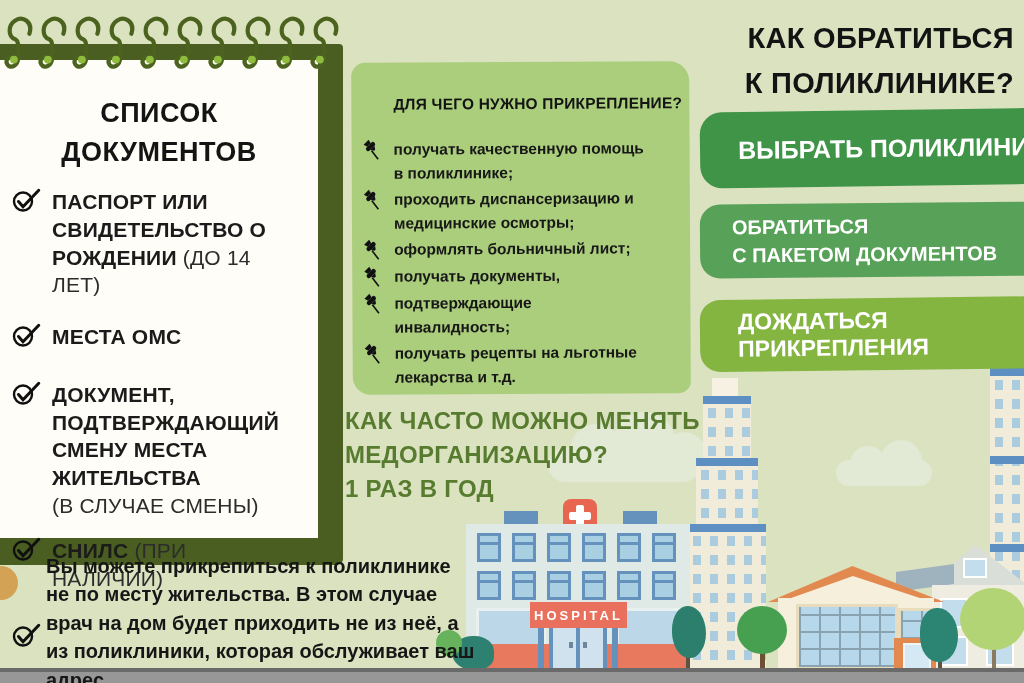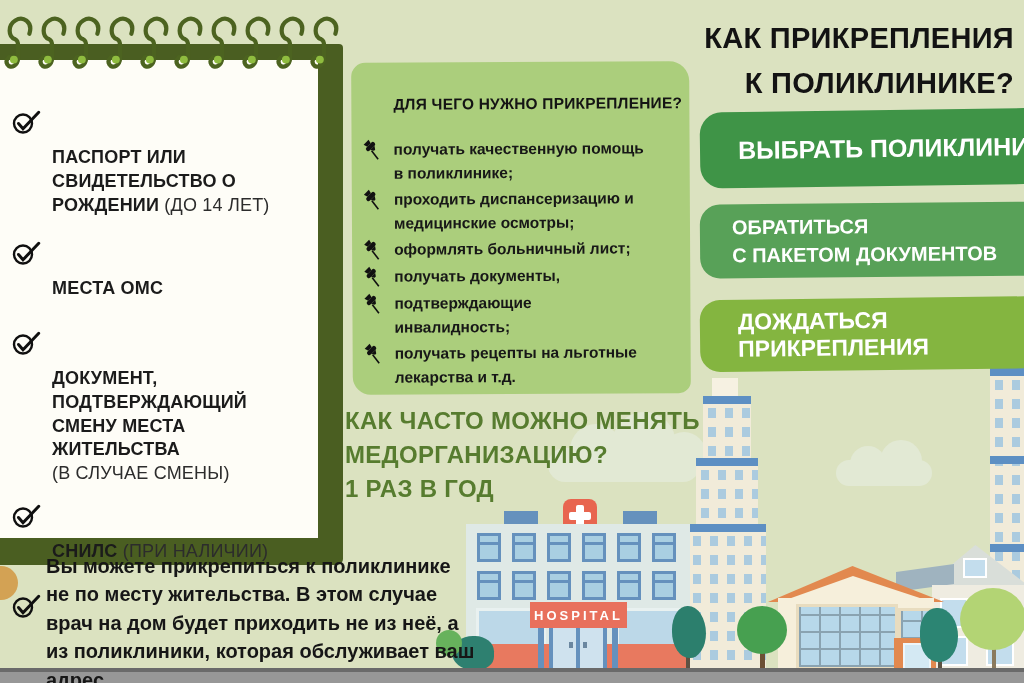--- a/index.html
+++ b/index.html
@@ -49,21 +49,21 @@
   .road{position:absolute;left:0;top:668px;width:1024px;height:15px;background:#979797;border-top:4px solid #6a6a6a;}
 
   
   .notepad-back{position:absolute;left:0;top:44px;width:343px;height:521px;background:#4a5e21;border-radius:0 4px 6px 0;z-index:3;}
   .notepad-paper{position:absolute;left:0;top:60px;width:318px;height:478px;background:#fefdf7;z-index:4;
     padding:34px 6px 0 6px;box-sizing:border-box;}
   .spiral-row{position:absolute;left:4px;top:14px;width:338px;display:flex;justify-content:space-between;z-index:5;}
   .notepad-title{font-size:27px;font-weight:700;color:#141414;text-align:center;line-height:1.45;letter-spacing:.5px;}
   .checklist{margin-top:16px;padding-left:4px;}
   .chk-item{display:flex;gap:10px;margin-bottom:24px;}
-  .chk-item .txt{width:238px;font-size:18px;font-weight:700;color:#1b1b1b;line-height:1.32;letter-spacing:.2px;margin-top:36px;}
+  .chk-item .txt{width:238px;font-size:21px;font-weight:700;color:#1b1b1b;line-height:1.32;letter-spacing:.2px;}
   .chk-item .note{font-weight:400;color:#2c2c2c;}
   .chk-item .note.block{display:block;}
   .chk-icon{flex:0 0 32px;height:30px;margin-top:-3px;}
   .m-sm{margin-bottom:18px !important;} .m-xs{margin-bottom:14px !important;} .m-lg{margin-bottom:30px !important;}
 
   
   .benefits{position:absolute;left:352px;top:62px;width:338px;height:332px;background:#abce7c;
     border-radius:14px 20px 12px 18px;z-index:4;padding:33px 0 0 0;box-sizing:border-box;transform:rotate(-.3deg);}
   .benefits-title{padding-left:42px;font-size:15.5px;font-weight:700;color:#141414;letter-spacing:.2px;}
   .benefit-list{margin-top:24px;padding-left:8px;}
@@ -201,20 +201,22 @@
     <div>
       <div class="trunk" style="left:992px;top:642px;width:4px;height:28px;background:#8a7a5e;"></div>
       <div class="foliage" style="left:960px;top:588px;width:66px;height:62px;background:#b3d474;border-radius:50%;"></div>
     </div>
 
     <div class="road"></div>
   </div>
 
   <div class="notepad-back"></div>
   <div class="notepad-paper">
+    <div class="notepad-title pre">СПИСОК
+ДОКУМЕНТОВ</div>
     <div class="checklist">
 
       <div class="chk-item">
         <svg class="chk-icon" viewBox="0 0 40 40">
             <circle cx="16" cy="22" r="12" fill="none" stroke="#101010" stroke-width="3.2"></circle>
             <path d="M10 22 L16 29 L37 7" fill="none" stroke="#101010" stroke-width="4" stroke-linecap="round"></path>
           </svg>
         <div class="txt"><span>ПАСПОРТ ИЛИ СВИДЕТЕЛЬСТВО О РОЖДЕНИИ</span>
           <span class="note">(ДО 14 ЛЕТ)</span></div>
       </div>
@@ -368,21 +370,21 @@
           </svg>
         <div class="txt">получать рецепты на льготные лекарства и т.д.</div>
       </div>
     </div>
   </div>
 
   <div class="freq pre">КАК ЧАСТО МОЖНО МЕНЯТЬ
 МЕДОРГАНИЗАЦИЮ?
 1 РАЗ В ГОД</div>
 
-  <div class="howto-title pre">КАК ПРИКРЕПЛЕНИЯ
+  <div class="howto-title pre">КАК ОБРАТИТЬСЯ
 К ПОЛИКЛИНИКЕ?</div>
 
   <div class="step step1">
     <span class="pre">ВЫБРАТЬ ПОЛИКЛИНИКУ</span>
   </div>
   <div class="step step2">
     <span class="pre">ОБРАТИТЬСЯ
 С ПАКЕТОМ ДОКУМЕНТОВ</span>
   </div>
   <div class="step step3">

